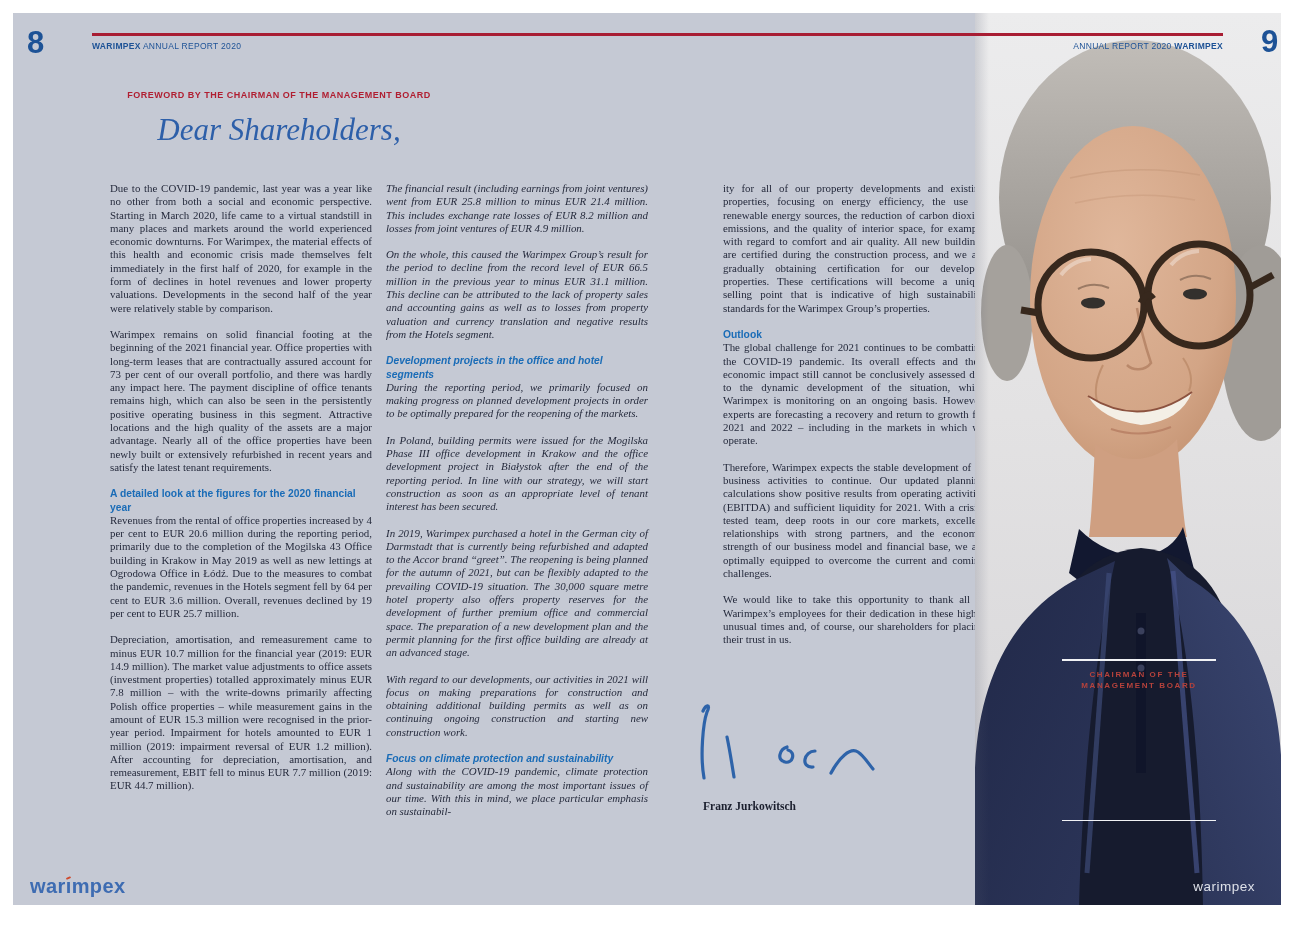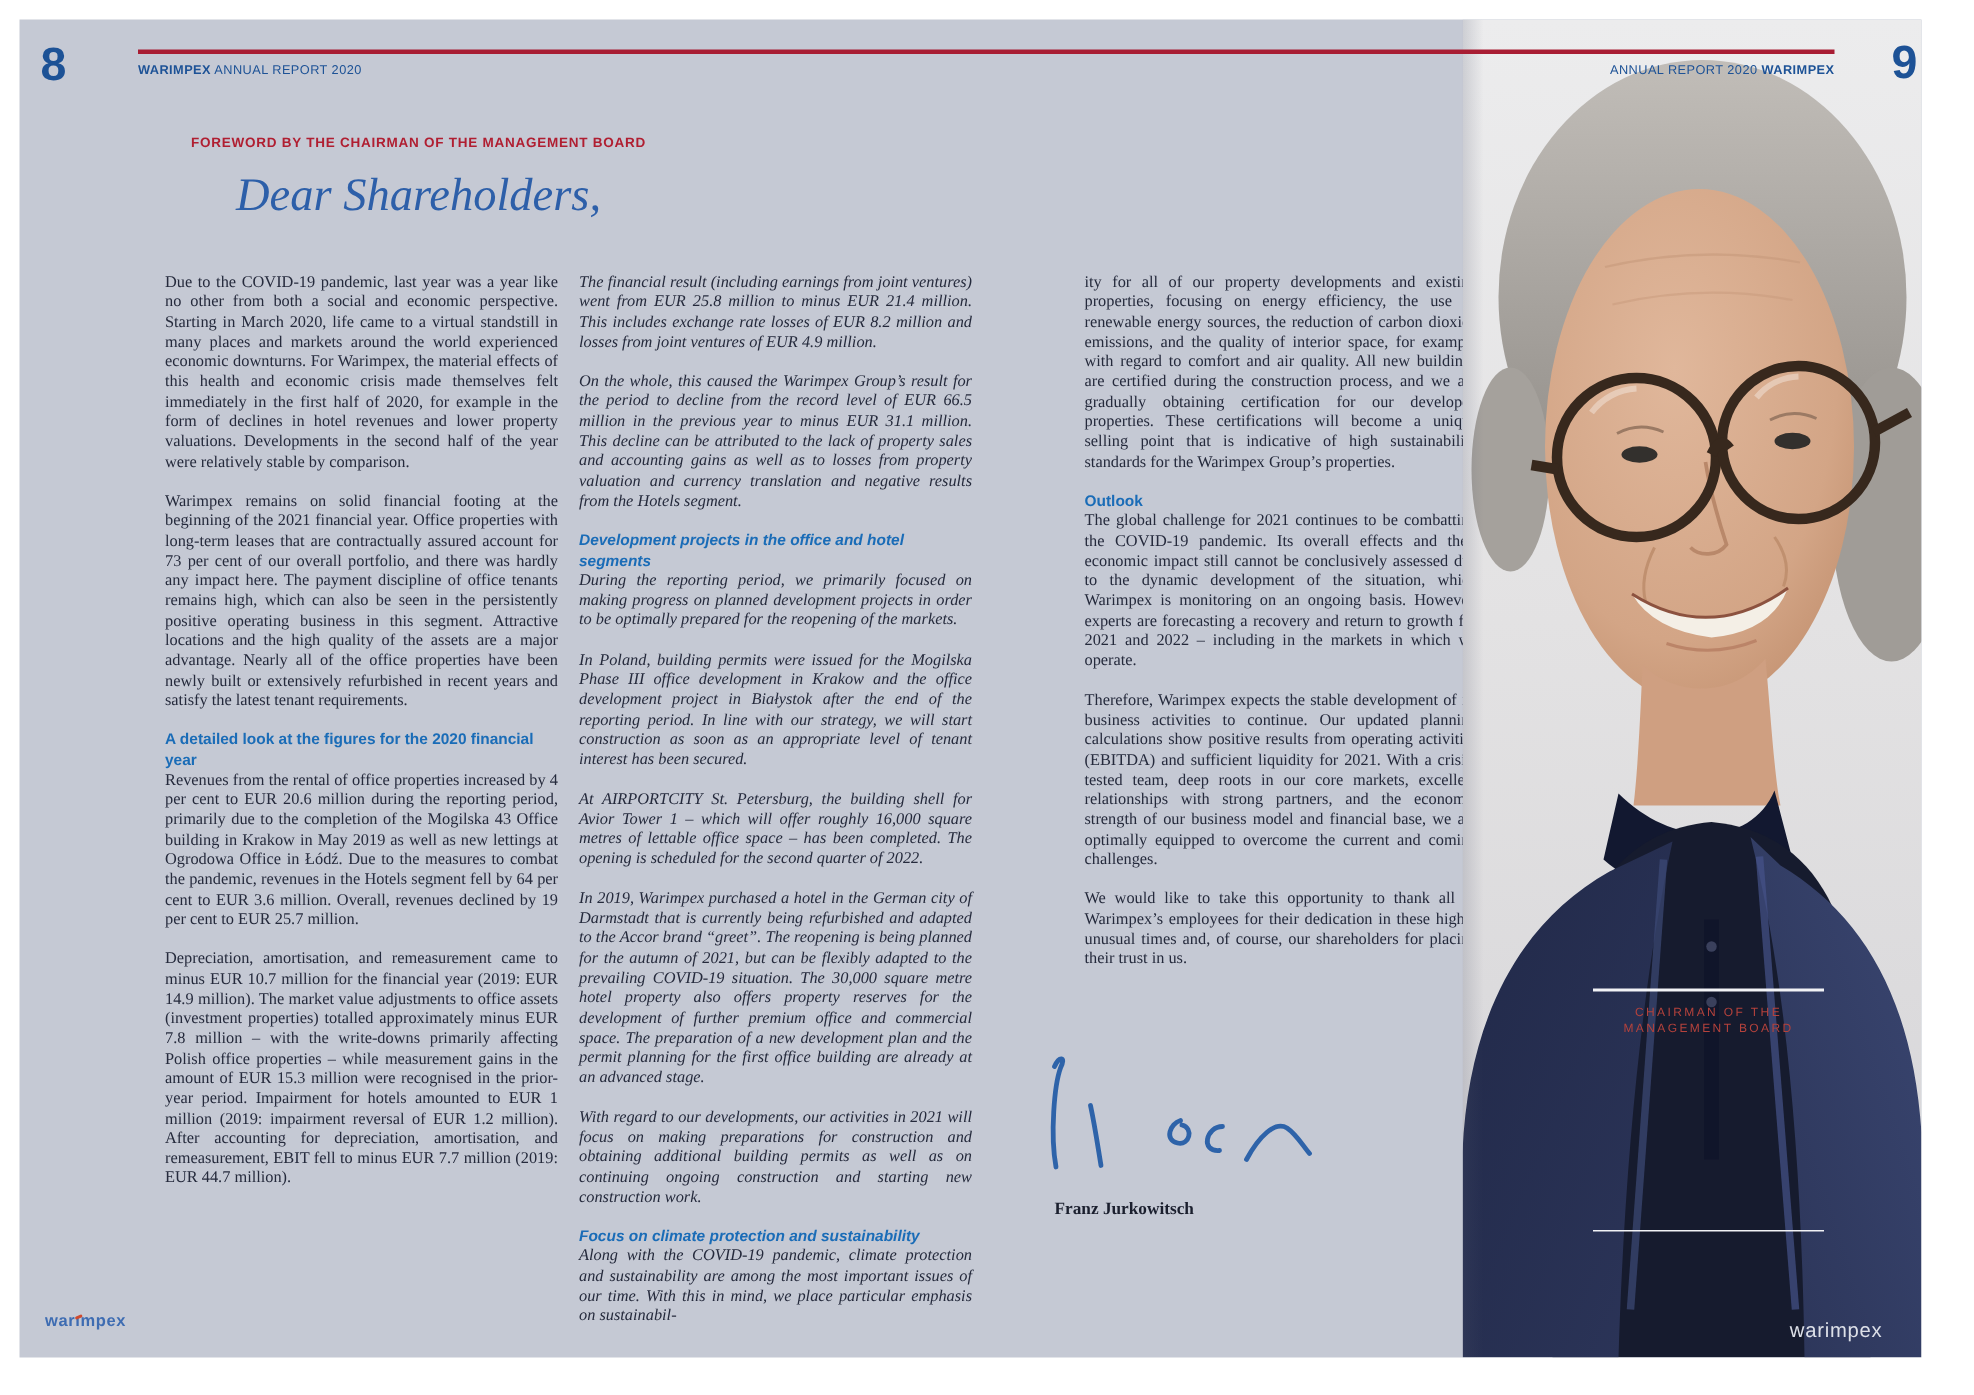--- a/index.html
+++ b/index.html
@@ -62,31 +62,31 @@
     background:linear-gradient(to right, rgba(80,86,108,.20), rgba(80,86,108,0));
   }
   .photo-caption{position:absolute;left:1049px;top:646px;width:154px;height:162px;text-align:center;z-index:5;}
   .cap-rule{position:absolute;left:0;width:154px;height:1.5px;background:#f1f2f5;}
   .cap-rule.top{top:0;}
   .cap-rule.bottom{bottom:0;}
   .cap-name{
     margin-top:34px;font-style:italic;font-size:26px;line-height:28px;color:#fcfcfd;
   }
   .cap-title{
-    margin-top:10px;font-family:"Liberation Sans",sans-serif;font-weight:normal;
+    margin-top:10px;font-family:"Liberation Sans",sans-serif;font-weight:bold;
     font-size:8px;line-height:11px;letter-spacing:1.6px;color:#b5423c;
   }
   .watermark{
     position:absolute;right:26px;top:866px;z-index:5;
     font-family:"Liberation Sans",sans-serif;font-size:13.5px;letter-spacing:.5px;color:#dde0e8;
   }
   
   .footer-logo{
     position:absolute;left:17px;top:862px;z-index:3;
-    font-family:"Liberation Sans",sans-serif;font-weight:bold;font-size:11px;
+    font-family:"Liberation Sans",sans-serif;font-weight:bold;font-size:20px;
     letter-spacing:.4px;color:#3e6cb2;
   }
   .logo-i{position:relative;display:inline-block;}
   .logo-i::after{
     content:"";position:absolute;left:0;top:2px;width:5px;height:2px;
     background:#cf4a2e;border-radius:1px;transform:rotate(-22deg);
   }
 </style>
 </head>
 <body>
@@ -190,21 +190,20 @@
     <p>Revenues from the rental of office properties increased by 4 per cent to EUR 20.6 million during the reporting period, primarily due to the completion of the Mogilska 43 Office building in Krakow in May 2019 as well as new lettings at Ogrodowa Office in Łódź. Due to the measures to combat the pandemic, revenues in the Hotels segment fell by 64 per cent to EUR 3.6 million. Overall, revenues declined by 19 per cent to EUR 25.7 million.</p>
     <p>Depreciation, amortisation, and remeasurement came to minus EUR 10.7 million for the financial year (2019: EUR 14.9 million). The market value adjustments to office assets (investment properties) totalled approximately minus EUR 7.8 million – with the write-downs primarily affecting Polish office properties – while measurement gains in the amount of EUR 15.3 million were recognised in the prior-year period. Impairment for hotels amounted to EUR 1 million (2019: impairment reversal of EUR 1.2 million). After accounting for depreciation, amortisation, and remeasurement, EBIT fell to minus EUR 7.7 million (2019: EUR 44.7 million).</p>
   </div>
 
   <div class="col col-2">
     <p>The financial result (including earnings from joint ventures) went from EUR 25.8 million to minus EUR 21.4 million. This includes exchange rate losses of EUR 8.2 million and losses from joint ventures of EUR 4.9 million.</p>
     <p>On the whole, this caused the Warimpex Group’s result for the period to decline from the record level of EUR 66.5 million in the previous year to minus EUR 31.1 million. This decline can be attributed to the lack of property sales and accounting gains as well as to losses from property valuation and currency translation and negative results from the Hotels segment.</p>
     <h4>Development projects in the office and hotel segments</h4>
     <p>During the reporting period, we primarily focused on making progress on planned development projects in order to be optimally prepared for the reopening of the markets.</p>
     <p>In Poland, building permits were issued for the Mogilska Phase III office development in Krakow and the office development project in Białystok after the end of the reporting period. In line with our strategy, we will start construction as soon as an appropriate level of tenant interest has been secured.</p>
-    <p>At AIRPORTCITY St. Petersburg, the building shell for Avior Tower 1 – which will offer roughly 16,000 square metres of lettable office space – has been completed. The opening is scheduled for the second quarter of 2022.</p>
     <p>In 2019, Warimpex purchased a hotel in the German city of Darmstadt that is currently being refurbished and adapted to the Accor brand “greet”. The reopening is being planned for the autumn of 2021, but can be flexibly adapted to the prevailing COVID-19 situation. The 30,000 square metre hotel property also offers property reserves for the development of further premium office and commercial space. The preparation of a new development plan and the permit planning for the first office building are already at an advanced stage.</p>
     <p>With regard to our developments, our activities in 2021 will focus on making preparations for construction and obtaining additional building permits as well as on continuing ongoing construction and starting new construction work.</p>
     <h4>Focus on climate protection and sustainability</h4>
     <p>Along with the COVID-19 pandemic, climate protection and sustainability are among the most important issues of our time. With this in mind, we place particular emphasis on sustainabil-</p>
   </div>
 
   <div class="col col-3">
     <p>ity for all of our property developments and existing properties, focusing on energy efficiency, the use of renewable energy sources, the reduction of carbon dioxide emissions, and the quality of interior space, for example with regard to comfort and air quality. All new buildings are certified during the construction process, and we are gradually obtaining certification for our developed properties. These certifications will become a unique selling point that is indicative of high sustainability standards for the Warimpex Group’s properties.</p>
     <h4>Outlook</h4>
     <p>The global challenge for 2021 continues to be combatting the COVID-19 pandemic. Its overall effects and their economic impact still cannot be conclusively assessed due to the dynamic development of the situation, which Warimpex is monitoring on an ongoing basis. However, experts are forecasting a recovery and return to growth for 2021 and 2022 – including in the markets in which we operate.</p>

